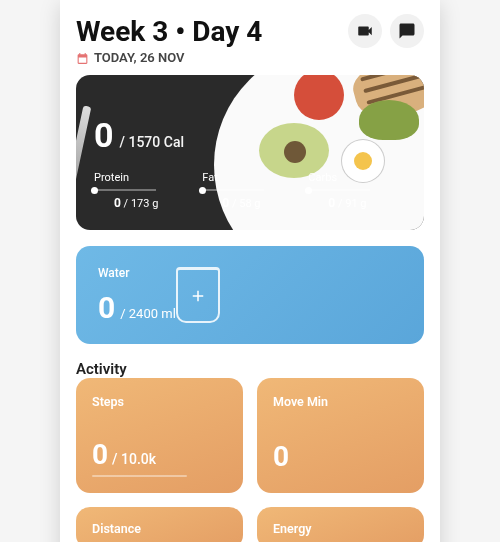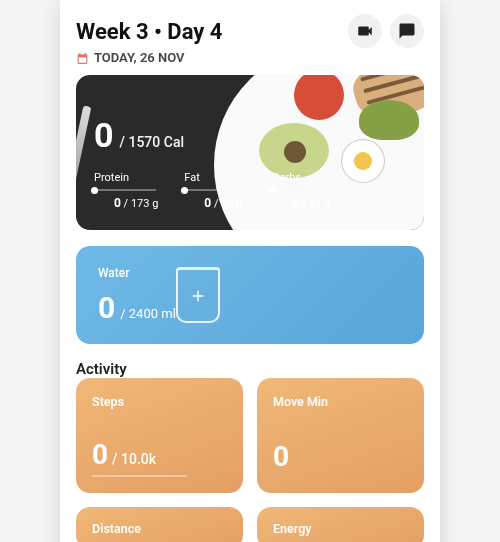--- a/index.html
+++ b/index.html
@@ -18,21 +18,21 @@
     min-height: 542px;
     overflow: hidden;
   }
   .header-row {
     display: flex;
     align-items: center;
     justify-content: space-between;
     margin-bottom: 2px;
   }
   .title {
-    font-size: 22px;
+    font-size: 28px;
     font-weight: 700;
     color: #111;
     text-align: center;
   }
   .icon-btns {
     display: flex;
     gap: 8px;
   }
   .circle-btn {
     width: 34px;
@@ -87,21 +87,21 @@
   .chicken::after{content:'';position:absolute;left:10px;top:8px;width:70px;height:4px;background:#7a5a38;border-radius:2px;box-shadow:0 12px 0 #7a5a38, 0 24px 0 #7a5a38;}
   .fork { position:absolute; left:-4px; top:30px; width:8px; height:110px; background:linear-gradient(#ddd,#888); border-radius:3px; transform:rotate(12deg); }
 
   .cal-row { position:relative; z-index:2; display:flex; align-items:baseline; gap:6px; margin-top: 22px; }
   .big-num { font-size: 34px; font-weight: 700; }
   .cal-goal { font-size: 14px; font-weight: 500; opacity: 0.95; }
 
   .macros {
     position:relative; z-index:2;
     display:flex;
-    gap: 26px;
+    gap: 44px;
     margin-top: 16px;
   }
   .macro { flex:0 0 auto; }
   .macro-label { font-size: 11px; margin-bottom: 5px; }
   .macro-bar {
     width: 62px; height: 2px; background: rgba(255,255,255,0.35); margin-bottom: 5px; position:relative;
   }
   .macro-bar::before {
     content:''; position:absolute; left:-3px; top:-2px; width:7px; height:7px; background:#fff; border-radius:50%;
   }

